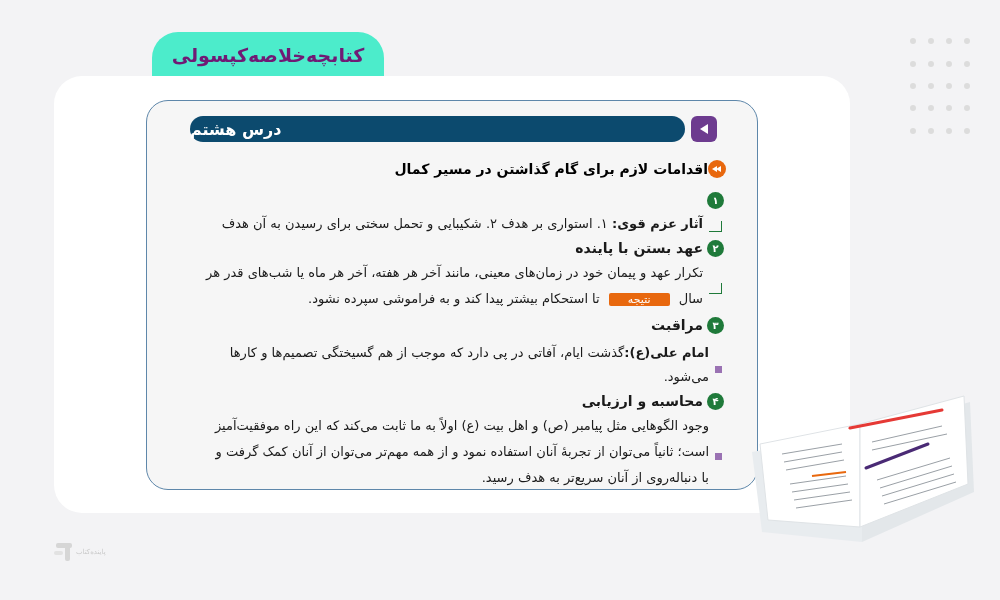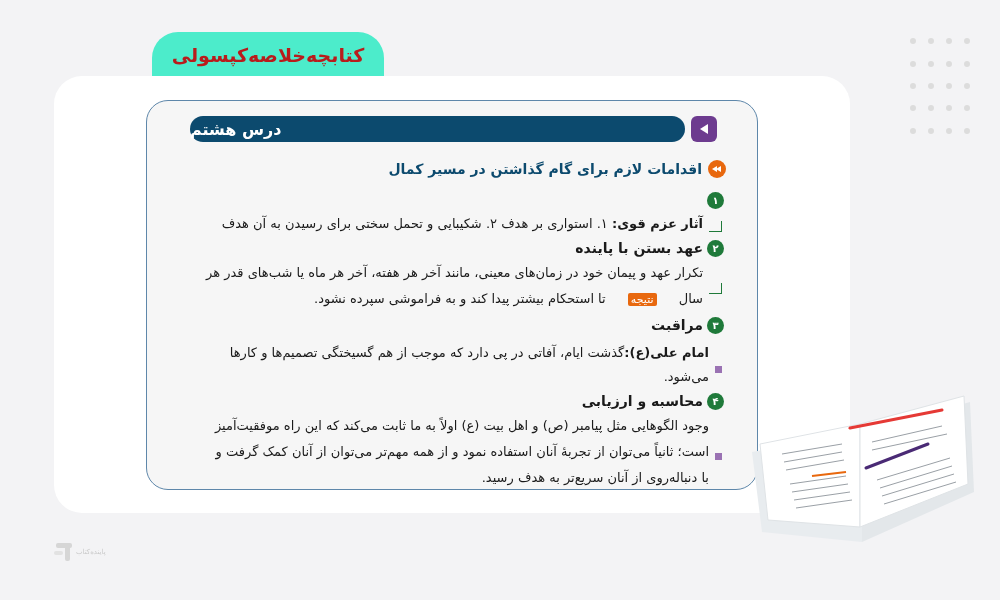--- a/index.html
+++ b/index.html
@@ -5,21 +5,21 @@
     html, body { margin:0; padding:0; }
     body {
       width:1000px; height:600px; overflow:hidden; position:relative;
       background:#f3f3f5;
       font-family:"DejaVu Sans", sans-serif;
     }
     .tab {
       position:absolute; left:152px; top:32px; width:232px; height:46px;
       background:#4ceccb; border-radius:26px 26px 0 0;
       display:flex; align-items:center; justify-content:center;
-      font-size:19px; color:#b91c1c; font-weight:bold; direction:rtl;
+      font-size:19px; color:#701a75; font-weight:bold; direction:rtl;
     }
     .card {
       position:absolute; left:54px; top:76px; width:796px; height:437px;
       background:#ffffff; border-radius:28px;
     }
     .panel {
       position:absolute; left:146px; top:100px; width:612px; height:390px;
       background:#f6f6f6; border:1.5px solid #5e87aa; border-radius:22px;
       box-sizing:border-box;
     }
@@ -30,22 +30,22 @@
       padding-right:16px; box-sizing:border-box;
       color:#fff; font-size:16px; font-weight:bold; direction:rtl;
     }
     .lesson-play {
       position:absolute; left:691px; top:116px; width:26px; height:26px;
       background:#6d3b8f; border-radius:6px;
       display:flex; align-items:center; justify-content:center;
     }
     .section-head {
       position:absolute; right:274px; top:160px;
-      display:flex; align-items:center; gap:6px; direction:rtl;
-      color:#0c4a6e; font-weight:bold; font-size:14px;
+      display:flex; align-items:center; direction:rtl;
+      color:#000000; font-weight:bold; font-size:14px;
     }
     .orange-dot {
       width:18px; height:18px; border-radius:50%; background:#e8680e;
       display:inline-flex; align-items:center; justify-content:center;
     }
     .content {
       position:absolute; right:276px; top:188px; width:520px;
       direction:rtl; text-align:right; color:#1a1a1a; font-size:13px;
     }
     .row { display:flex; align-items:center; gap:4px; height:24px; }
@@ -59,22 +59,22 @@
     .branch {
       width:12px; height:10px; border-right:1.5px solid #1f7a3a; border-bottom:1.5px solid #1f7a3a;
       display:inline-block; margin-left:6px; margin-top:4px; flex:none;
     }
     .sq {
       width:7px; height:7px; background:#9a72b3; display:inline-block;
       margin-left:6px; margin-top:8px; flex:none;
     }
     .bold { font-weight:bold; }
     .badge {
-      background:#e8680e; color:#fff; padding:0 3px; font-size:11px;
-      border-radius:2px; margin:0 18px;
+      background:#e8680e; color:#fff; padding:0 19px; font-size:11px;
+      border-radius:2px; margin:0 5px;
     }
     .para { line-height:26px; }
     .dots {
       position:absolute; right:24px; top:36px; width:72px; height:100px;
       display:grid; grid-template-columns:repeat(4, 1fr); row-gap:12px;
     }
     .dots span { width:6px; height:6px; border-radius:50%; background:#dcdcdc; display:block; margin:auto; }
     .book {
       position:absolute; left:742px; top:392px; width:236px; height:160px;
     }

